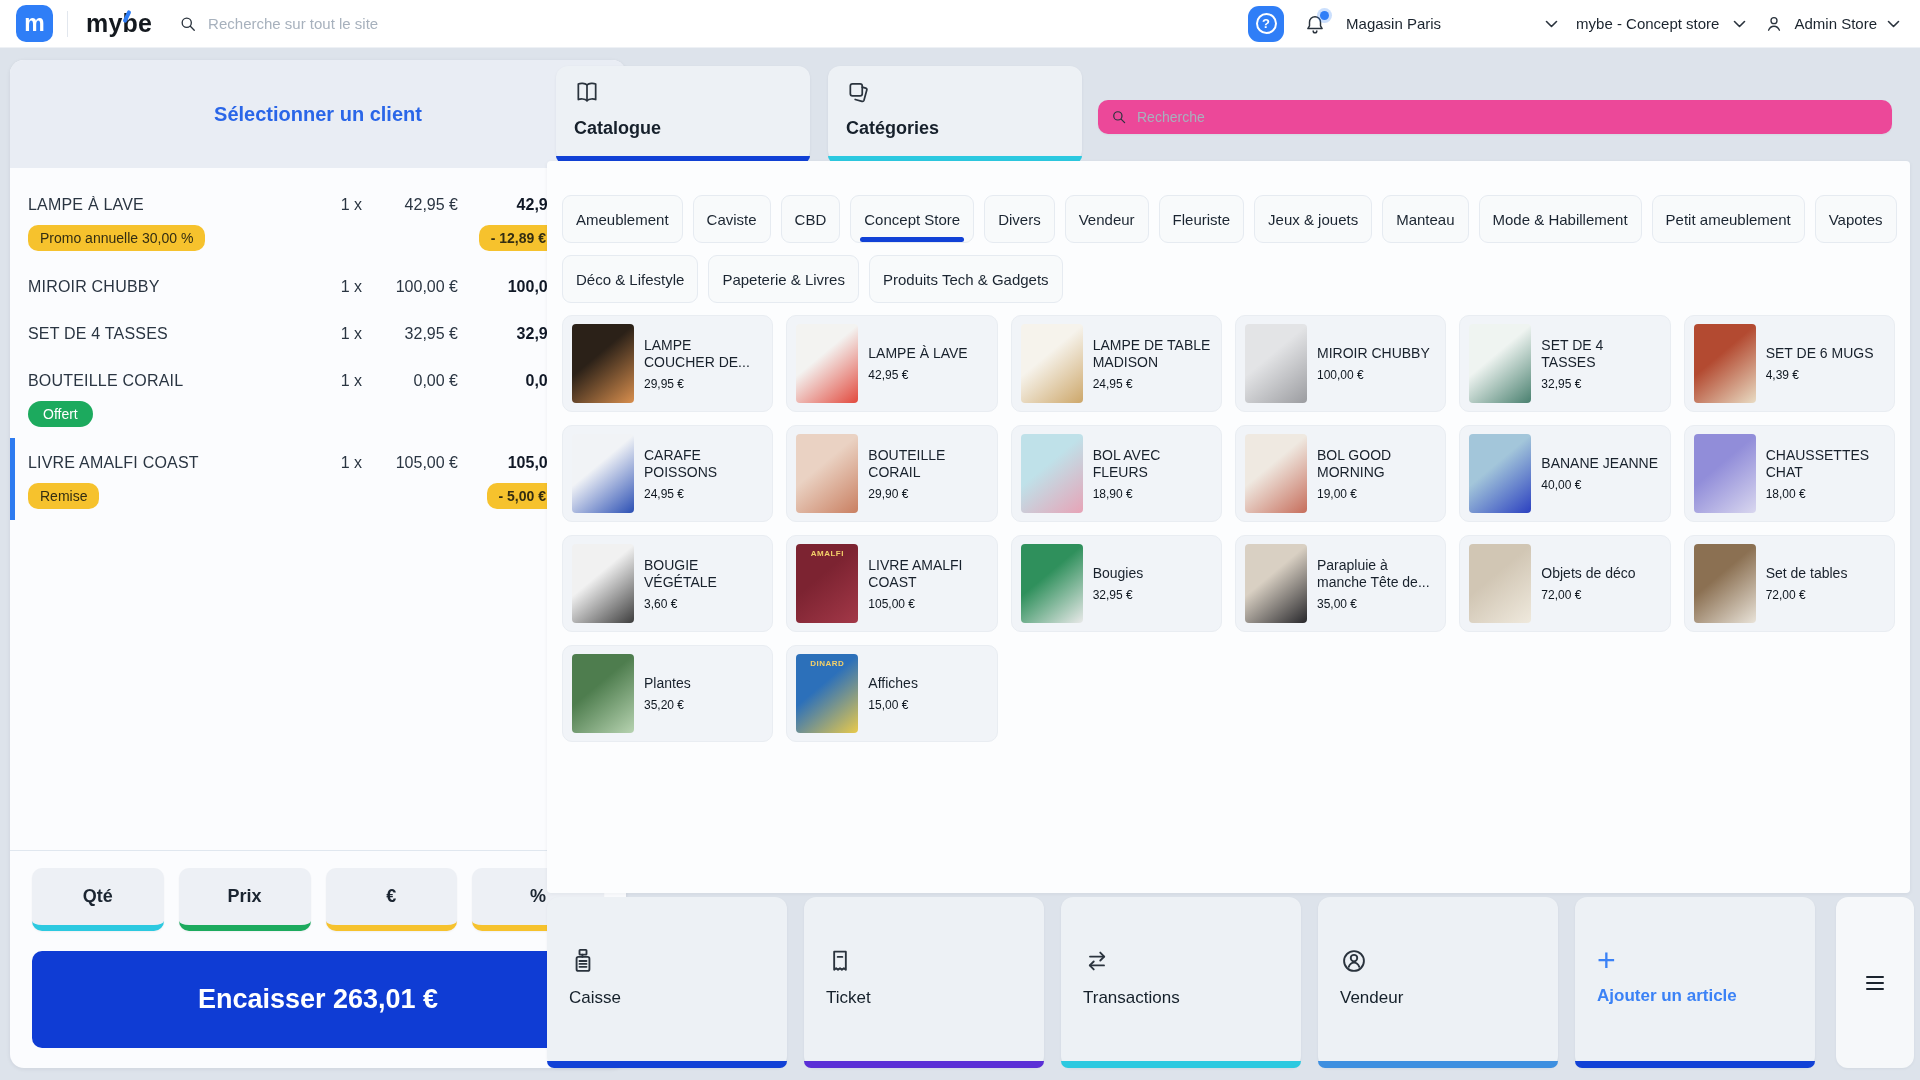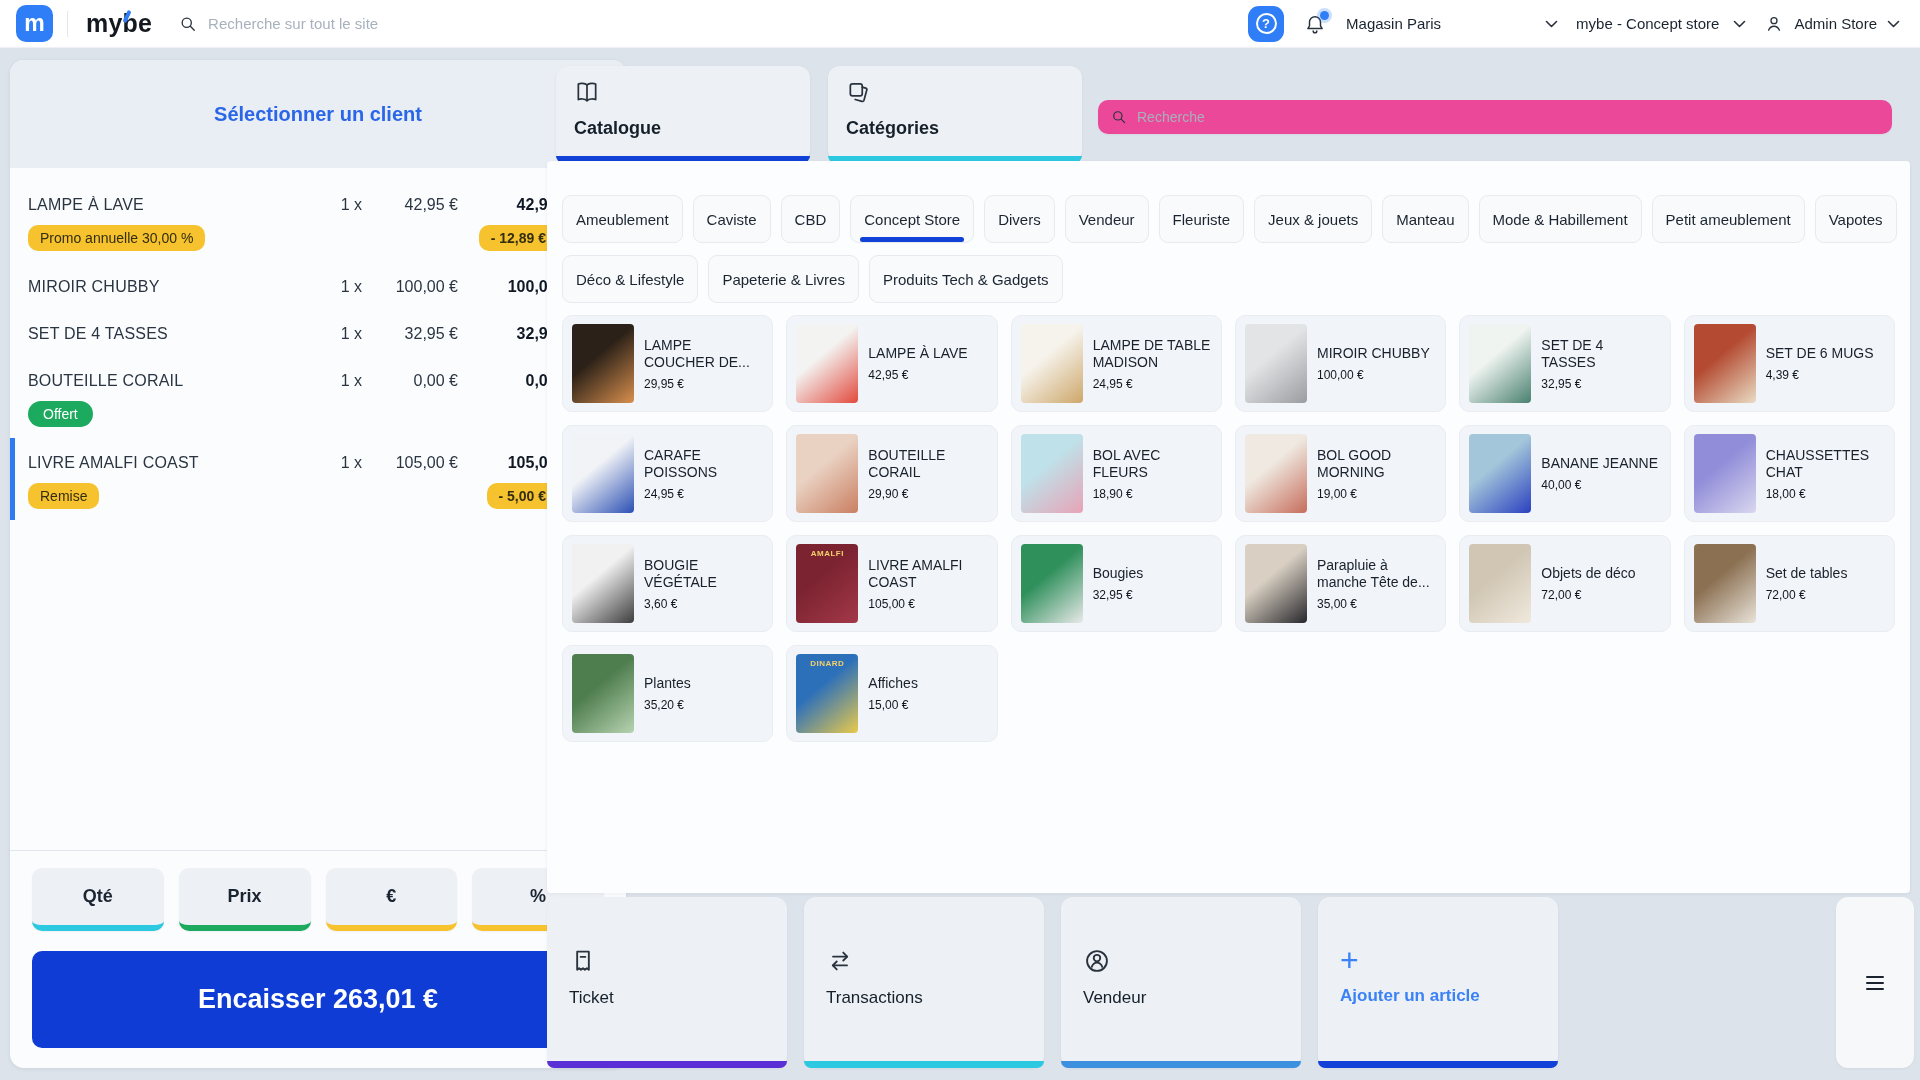--- a/index.html
+++ b/index.html
@@ -494,20 +494,30 @@
           <div class="product-price">15,00 €</div>
         </div>
       </div>
 
   </div>
 </section>
 
 <nav class="bottom-nav">
   <div class="nav-card">
     <svg class="ic" width="28" height="28" viewBox="0 0 24 24">
+        <rect x="9" y="2.5" width="6" height="4" rx="0.5"></rect>
+        <path d="M11.5 6.5v2"></path>
+        <rect x="6.5" y="8.5" width="11" height="12" rx="1.5"></rect>
+        <path d="M9 12h6M9 14.5h6M9 17h6"></path>
+      </svg>
+    <span class="nv-label">Caisse</span>
+    <span class="underline u-caisse"></span>
+  </div>
+  <div class="nav-card">
+    <svg class="ic" width="28" height="28" viewBox="0 0 24 24">
         <path d="M7 4h10v15.5l-1.7-1.3-1.7 1.3-1.6-1.3-1.7 1.3-1.6-1.3L7 19.5z"></path>
         <path d="M10 8.5h4"></path>
       </svg>
     <span class="nv-label">Ticket</span>
     <span class="underline u-ticket"></span>
   </div>
   <div class="nav-card">
     <svg class="ic" width="28" height="28" viewBox="0 0 24 24">
         <path d="M6 8.2h12"></path>
         <path d="M14.8 4.8L18.2 8.2l-3.4 3.4"></path>

